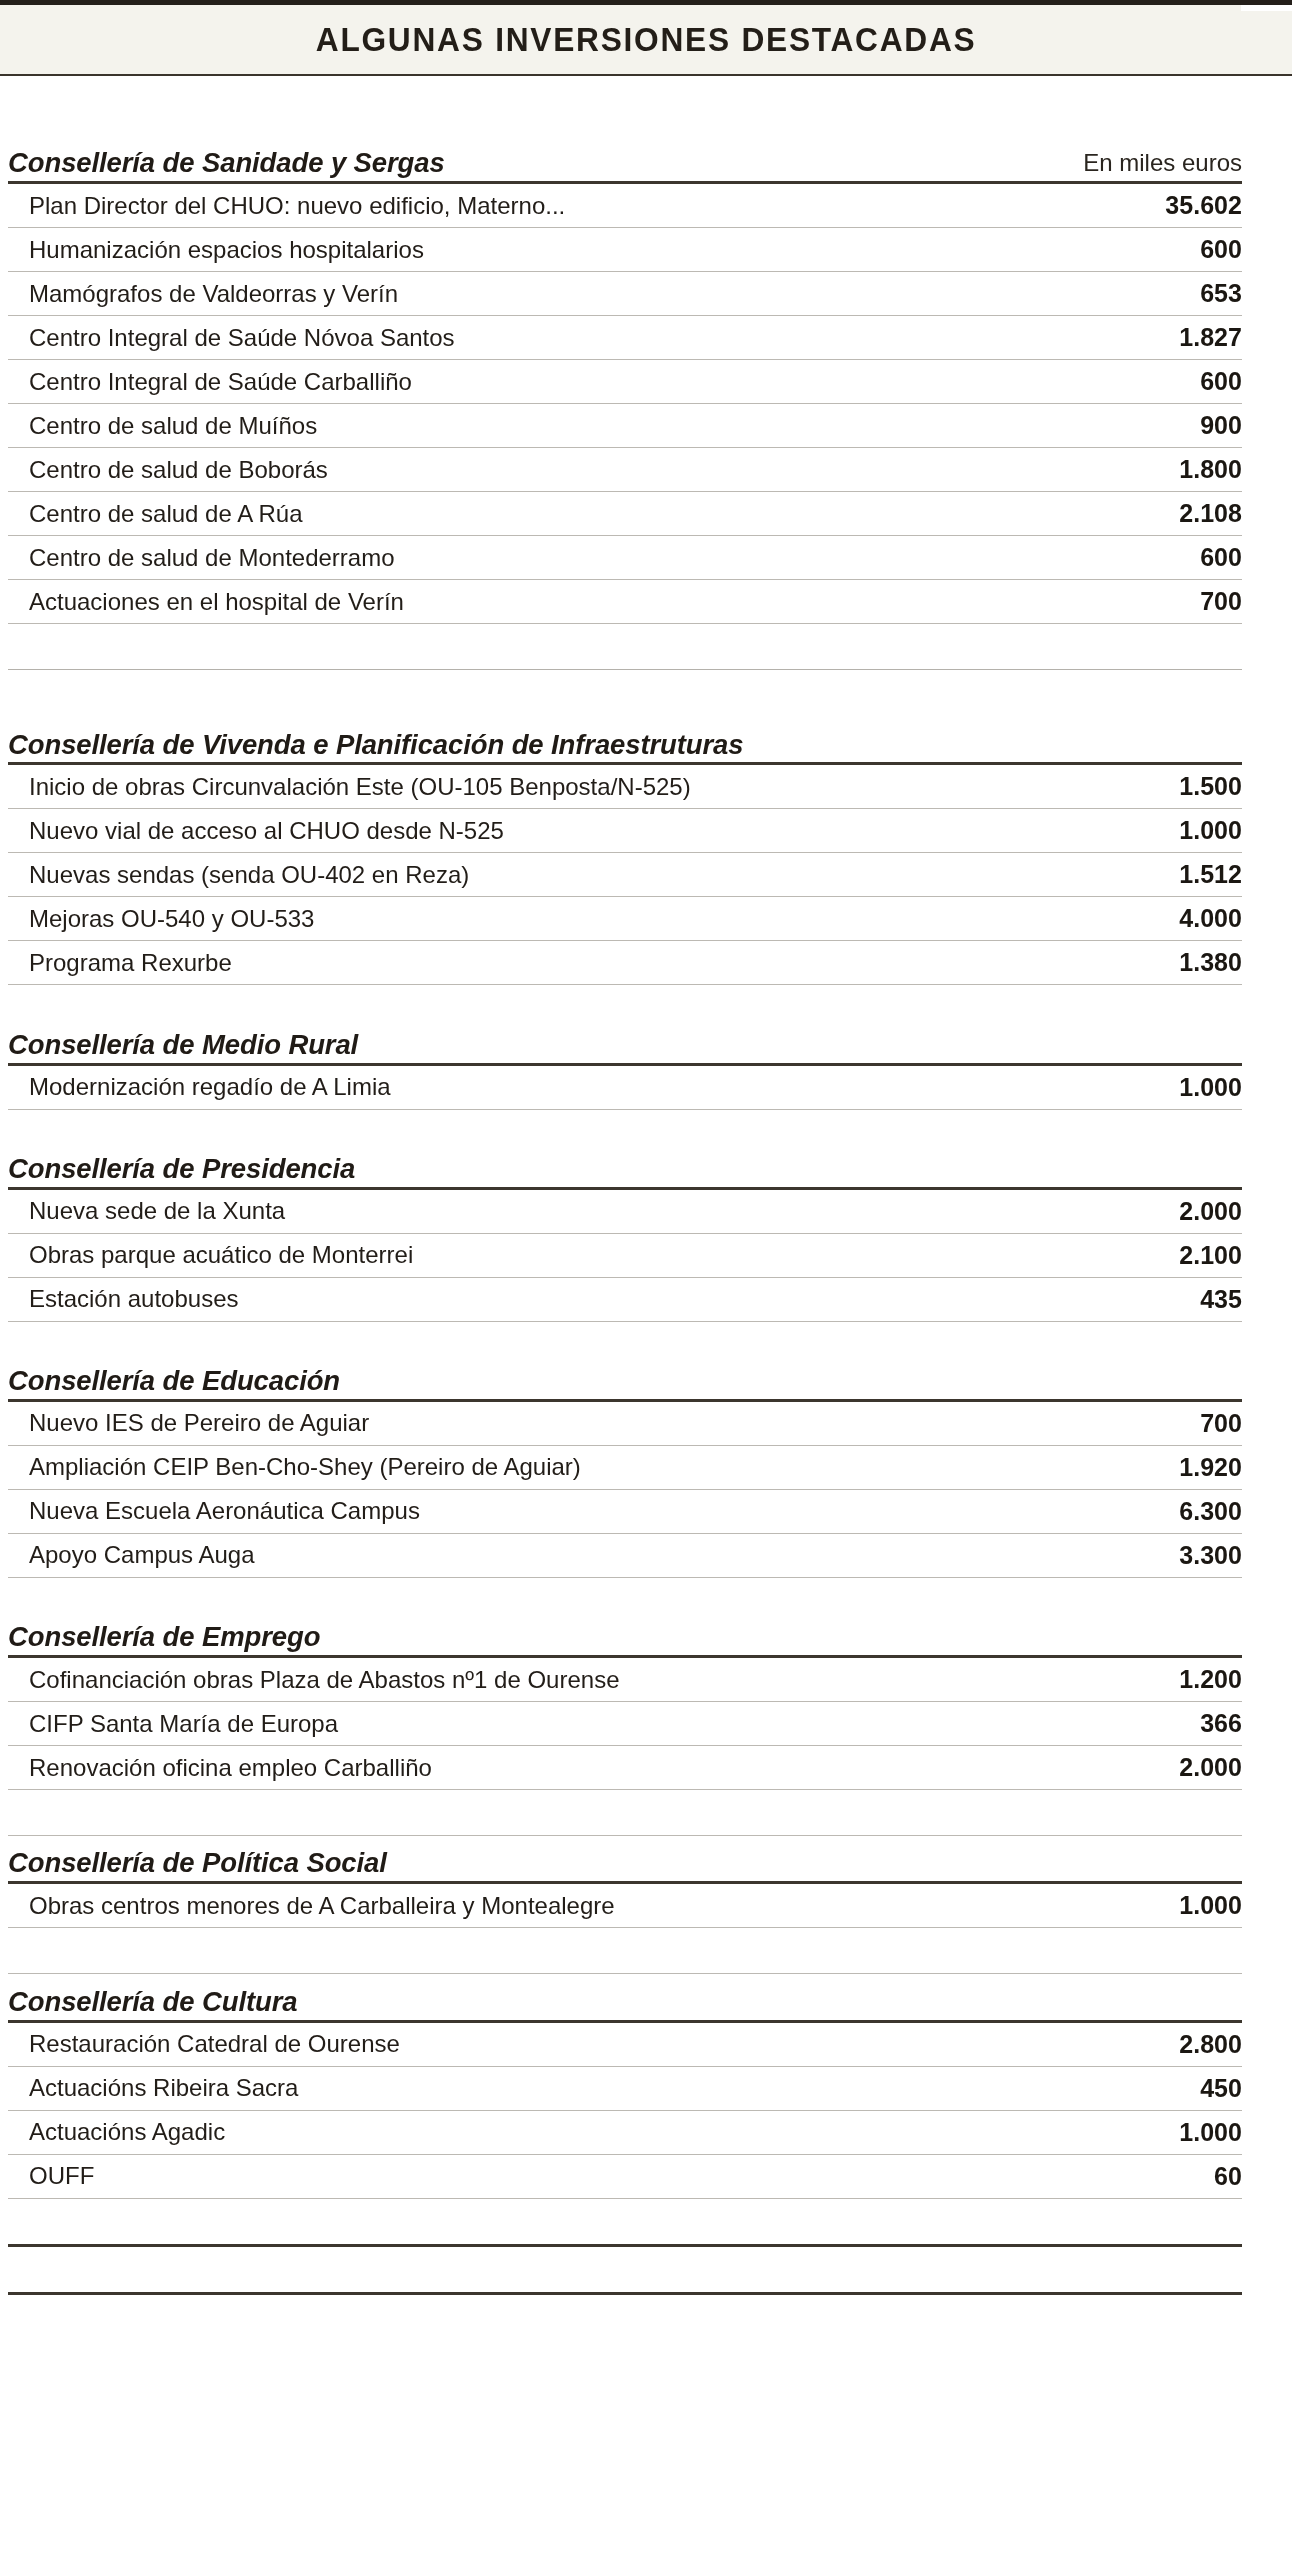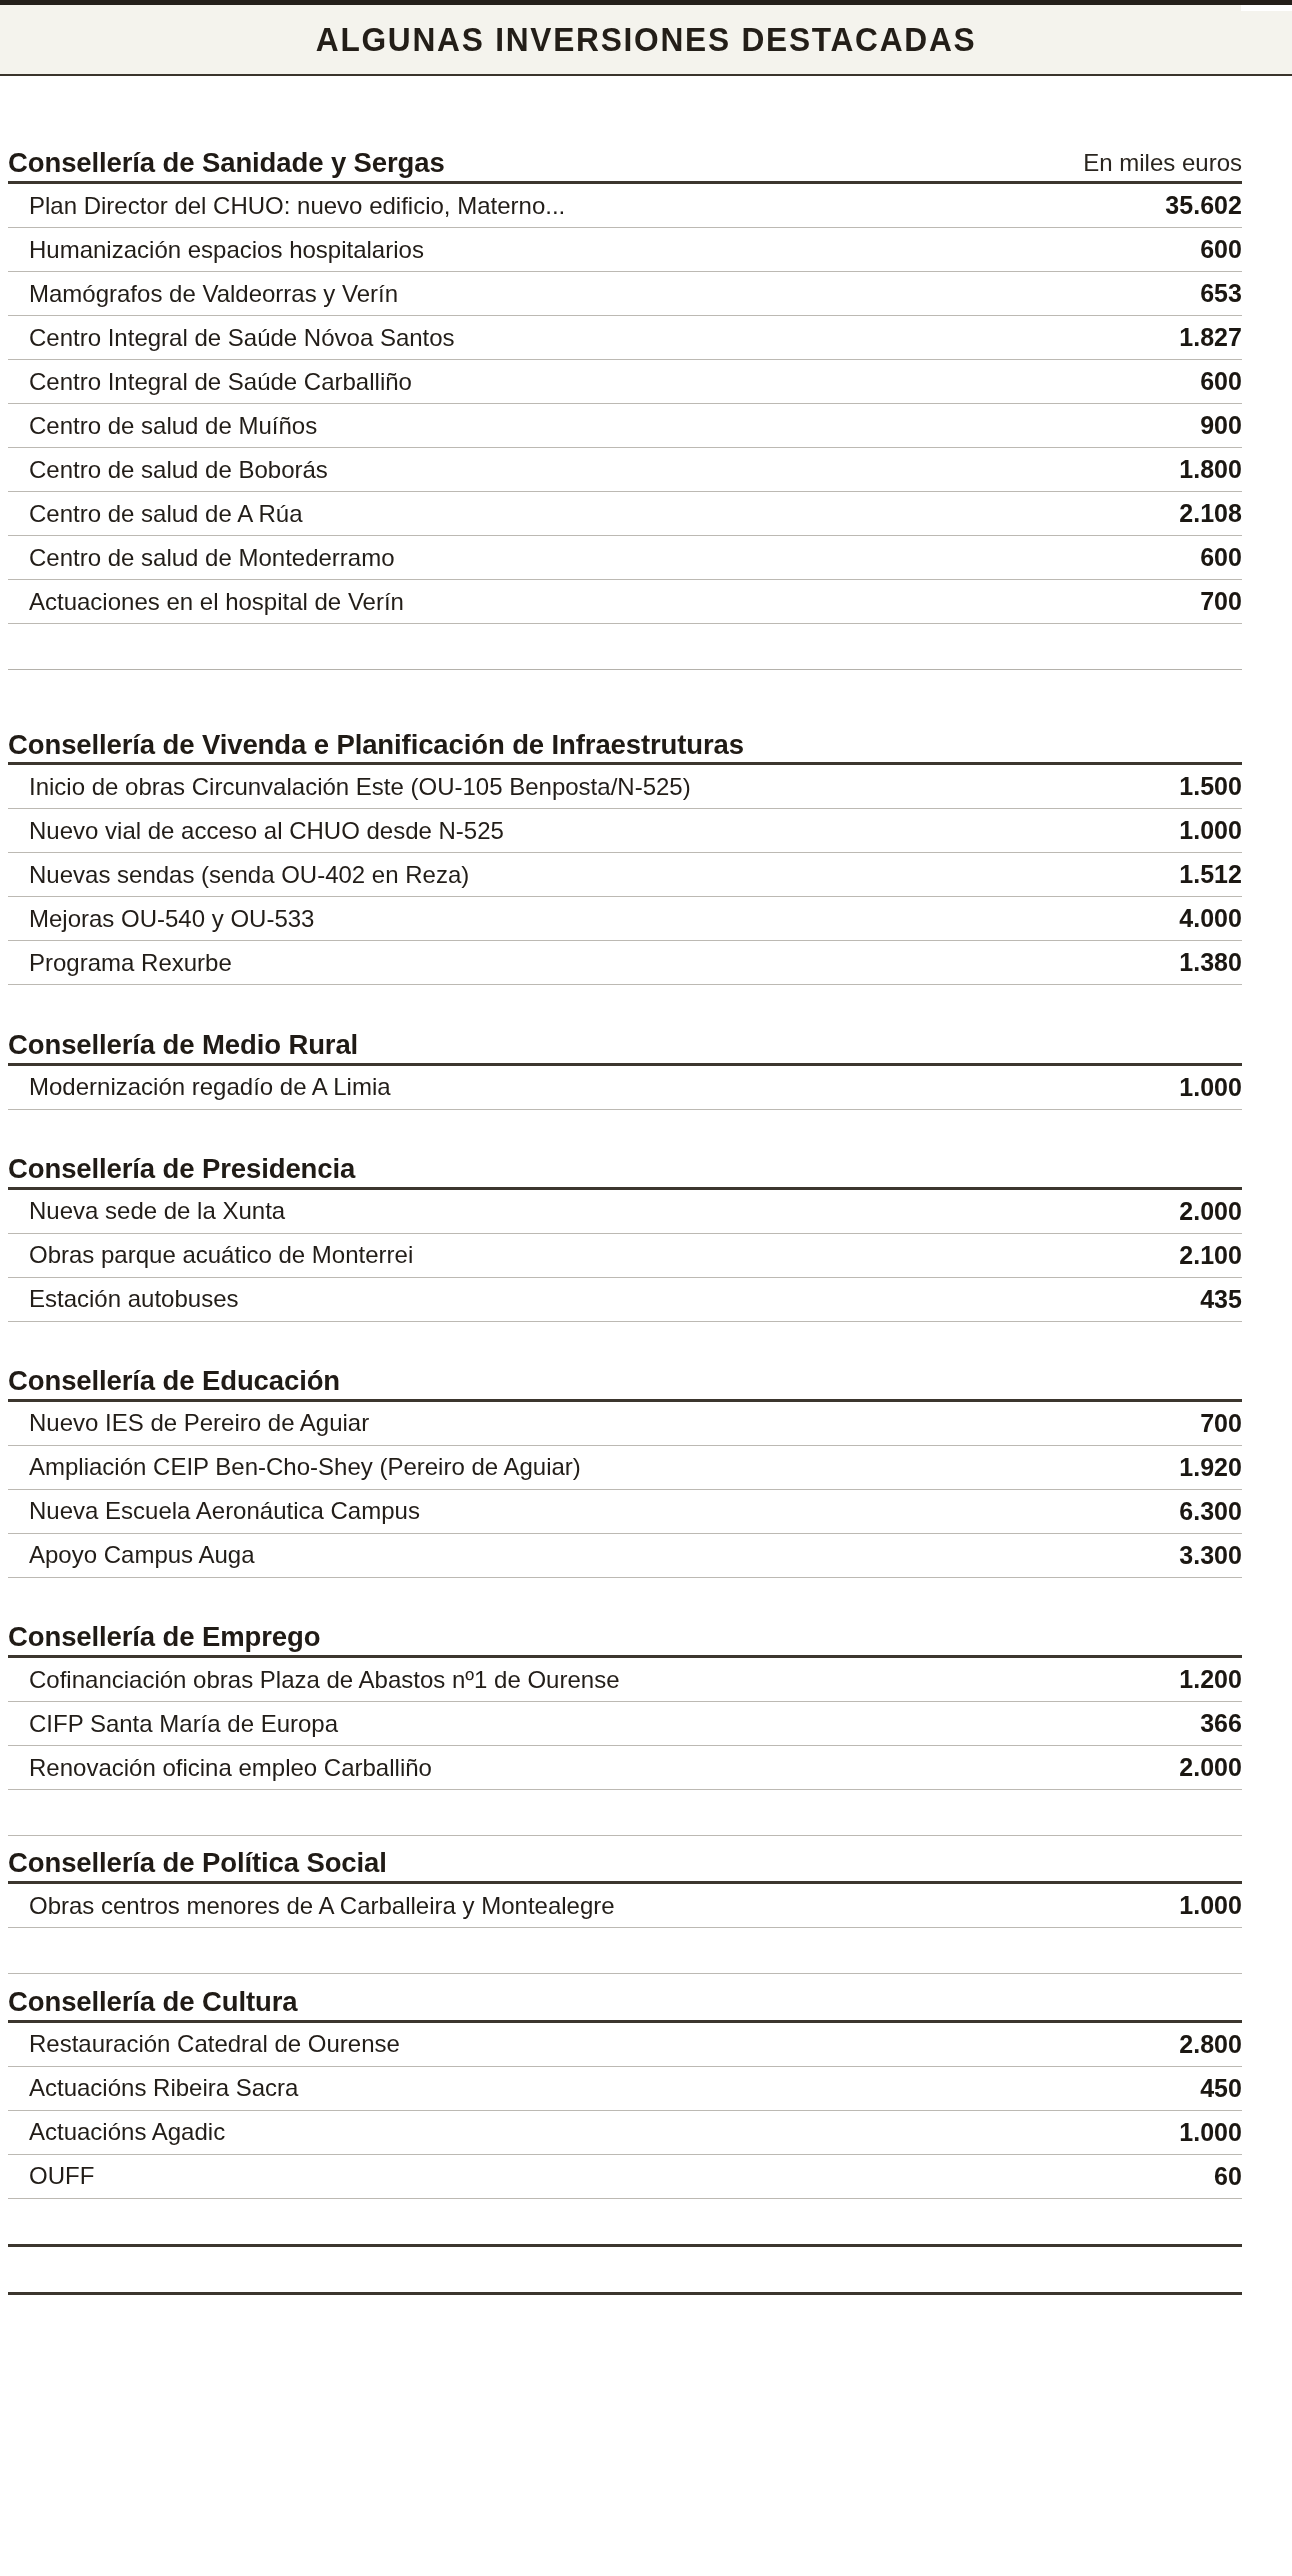--- a/index.html
+++ b/index.html
@@ -79,20 +79,21 @@
     border-bottom: 3.2px solid #3c362e;
     min-height: 42px;
   }
   .section-title {
     font-size: 27.5px;
     font-weight: 700;
     letter-spacing: -0.004em;
     line-height: 1.08;
     white-space: nowrap;
     color: #201b16;
+    font-style: italic;
   }
   .unit-label {
     font-size: 24px;
     font-weight: 400;
     color: #2a251f;
     line-height: 1.1;
     white-space: nowrap;
     padding-bottom: 1.6px;
     margin-left: 8px;
   }

